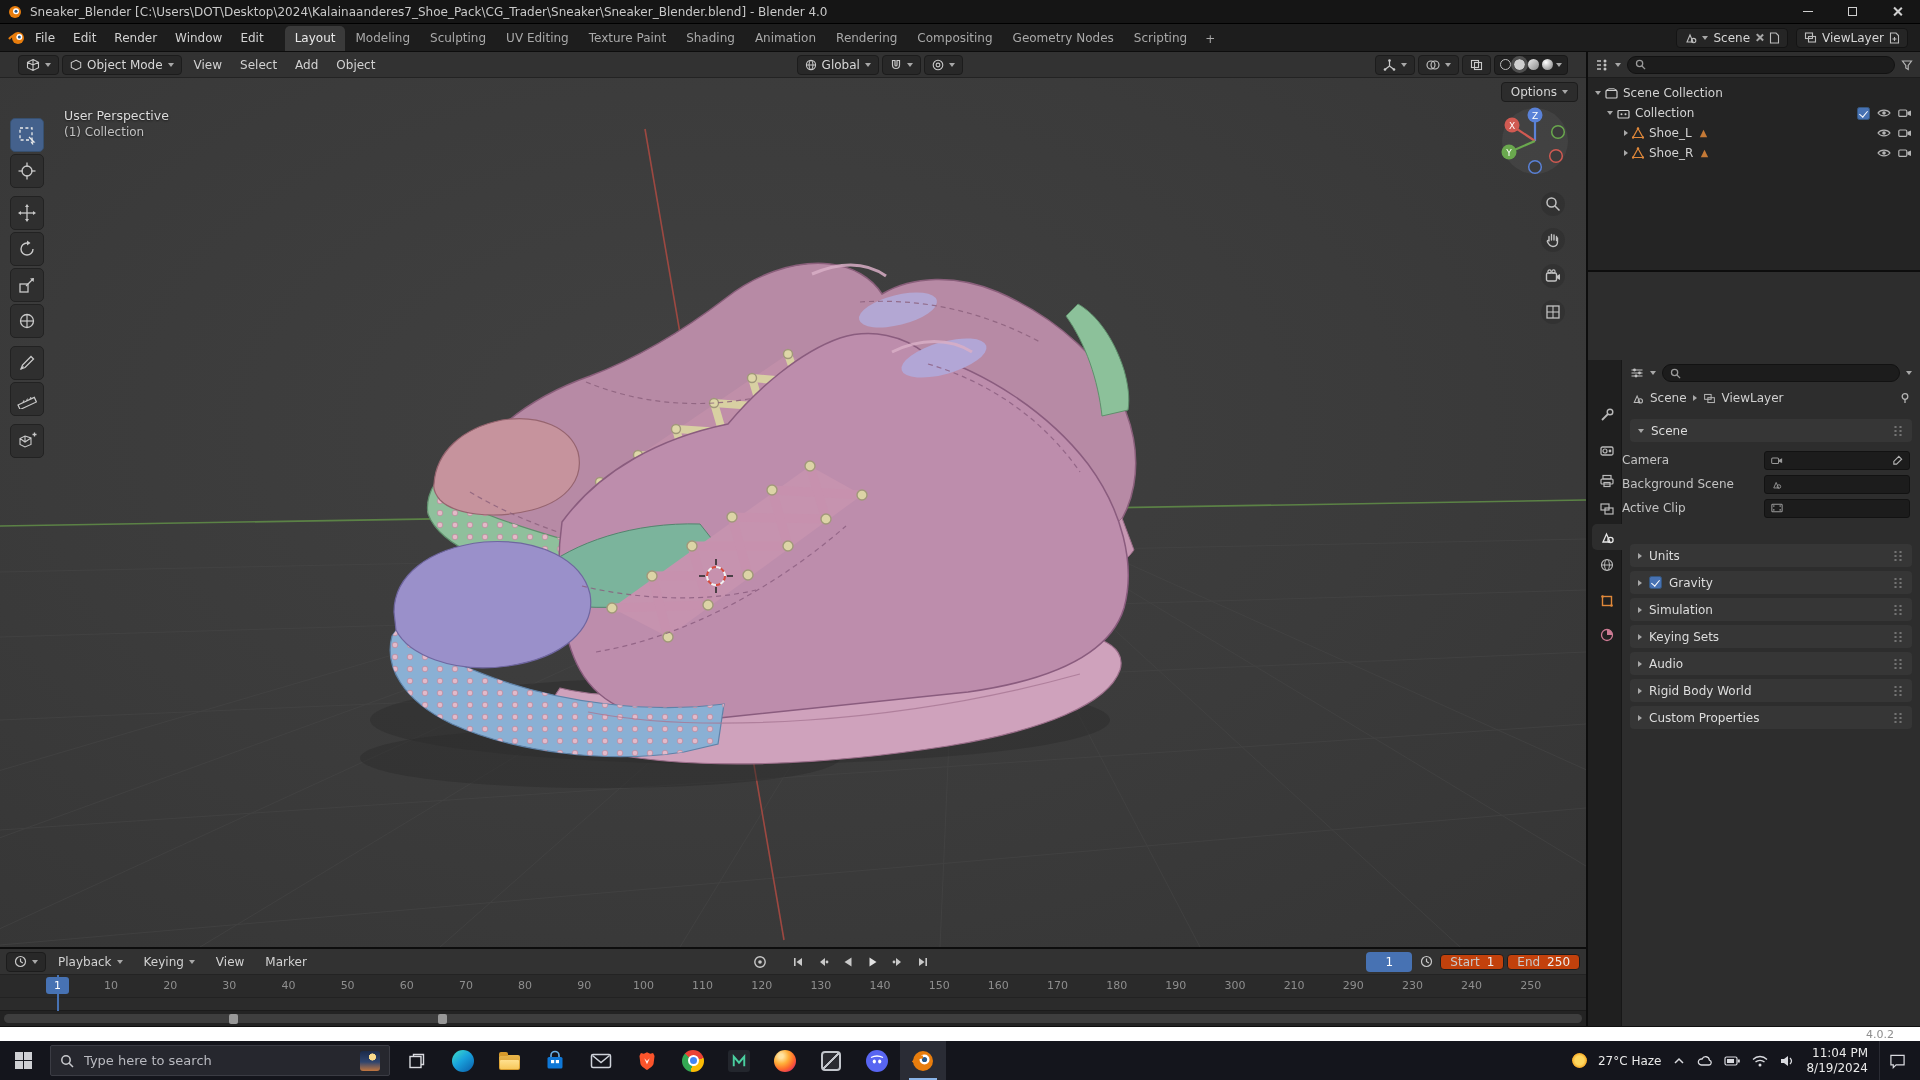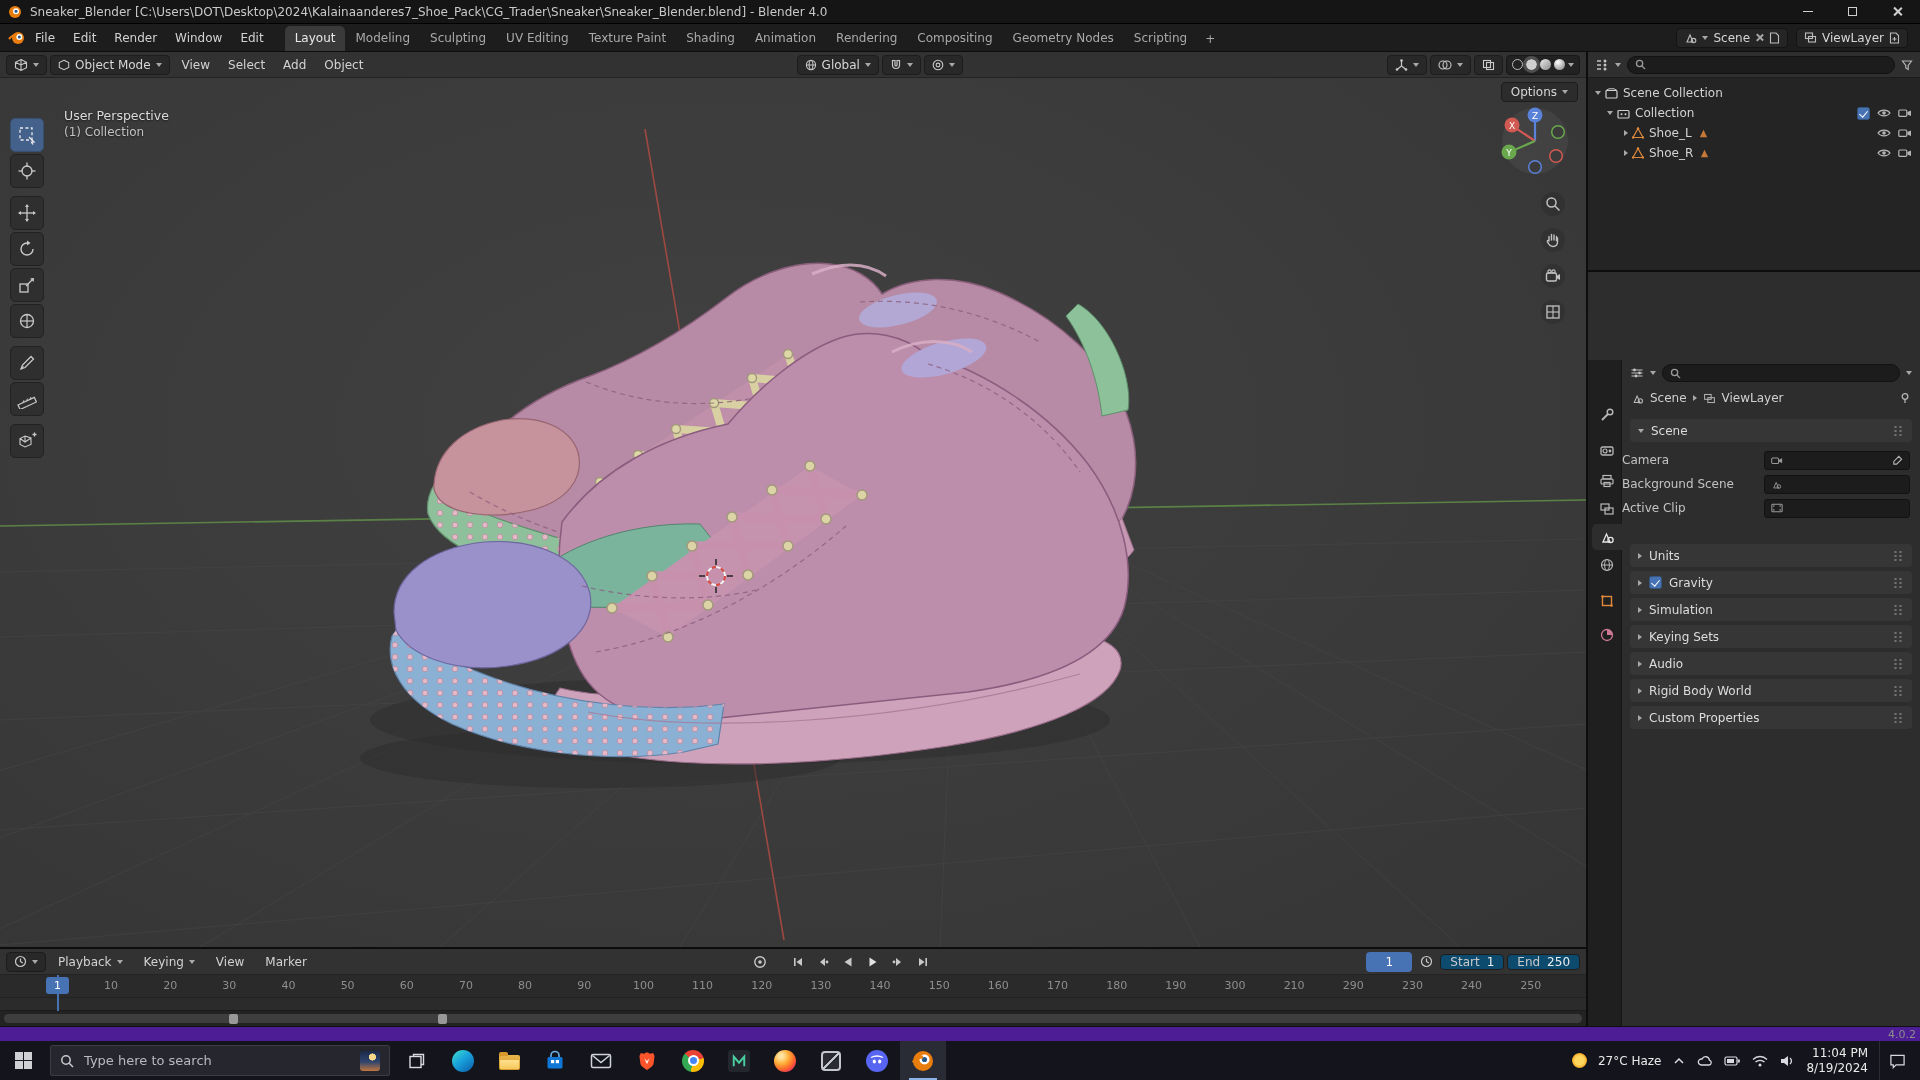--- a/index.html
+++ b/index.html
@@ -30,21 +30,21 @@
   .ws-tabs{display:flex;align-items:flex-end;margin-left:12px;height:100%}
   .ws-tab{padding:5px 10px 6px;color:#a9a9a9;border-radius:5px 5px 0 0;white-space:nowrap}
   .ws-tab.active{background:#3a3a3a;color:#e9e9e9}
   .ws-plus{padding:5px 8px;color:#a9a9a9}
   .topbar-right{margin-left:auto;display:flex;align-items:center;gap:8px;padding-right:4px}
   .selector{display:flex;align-items:center;gap:5px;background:#252525;border:1px solid #141414;border-radius:4px;padding:2px 7px;height:20px;box-sizing:border-box}
 
   
   #viewport{position:absolute;left:0;top:52px;width:1586px;height:895px;background:radial-gradient(ellipse at 45% 42%,#414141 0%,#3b3b3b 55%,#353535 100%);overflow:hidden}
   #scene3d{position:absolute;left:0;top:0}
-  .vheader{position:absolute;left:0;top:0;right:0;height:26px;background:#323232;border-bottom:1px solid #232323;display:flex;align-items:center;gap:3px;padding:0 6px;z-index:6;box-sizing:border-box}
+  .vheader{position:absolute;left:0;top:0;right:0;height:26px;background:#323232;border-bottom:1px solid #232323;display:flex;align-items:center;gap:3px;padding:0 18px;z-index:6;box-sizing:border-box}
   .pill{display:flex;align-items:center;gap:5px;background:#282828;border:1px solid #1c1c1c;border-radius:4px;padding:0 7px;height:20px;box-sizing:border-box;white-space:nowrap}
   .hspacer{flex:1}
   .vp-info{position:absolute;left:64px;top:56px;z-index:4;text-shadow:0 1px 2px rgba(0,0,0,.55)}
   .vp-info .l1{color:#dcdcdc;font-size:12.5px}
   .vp-info .l2{color:#c2c2c2;font-size:12px;margin-top:2px}
   .vp-tools{position:absolute;left:10px;top:66px;display:flex;flex-direction:column;z-index:5}
   .tool-btn{width:34px;height:34px;border-radius:5px;background:rgba(46,46,46,.85);border:1px solid #222;display:flex;align-items:center;justify-content:center;margin-bottom:2px;box-sizing:border-box}
   .tool-btn.active{background:#44618c;border-color:#37506f}
   .gap6{margin-bottom:8px}
   .nav-gizmo{position:absolute;right:16px;top:54px;z-index:5}
@@ -80,33 +80,33 @@
   .dragdots{margin-left:auto;width:11px;height:12px;background-image:radial-gradient(#7e7e7e 1px,transparent 1.4px);background-size:5px 4px;opacity:.85}
   .prow{height:24px;display:flex;align-items:center;padding-right:10px}
   .plabel{width:132px;color:#c3c3c3;padding-right:10px;flex:none;white-space:nowrap}
   .pfield{flex:1;height:19px;background:#1c1c1c;border:1px solid #121212;border-radius:3px;display:flex;align-items:center;padding:0 6px;gap:6px;box-sizing:border-box}
 
   
   #timeline{position:absolute;left:0;top:947px;width:1586px;height:79px;background:#2b2b2b;border-top:2px solid #0d0d0d;box-sizing:border-box}
   .tl-header{height:26px;background:#323232;border-bottom:1px solid #232323;display:flex;align-items:center;gap:3px;padding:0 6px;box-sizing:border-box}
   .pb{width:22px;height:20px;display:flex;align-items:center;justify-content:center;border-radius:3px}
   .frame-field{background:#4772b3;color:#fff;border-radius:4px;height:20px;width:46px;display:flex;align-items:center;justify-content:center}
-  .range-field{background:#0c4a6e;border:1px solid #1d1d1d;border-radius:4px;height:16px;display:flex;align-items:flex-start;gap:7px;padding:0 9px;color:#c9c9c9;box-sizing:border-box}
+  .range-field{background:#c2410c;border:1px solid #1d1d1d;border-radius:4px;height:16px;display:flex;align-items:flex-start;gap:7px;padding:0 9px;color:#c9c9c9;box-sizing:border-box}
   .range-field .val{color:#ececec}
   .tl-ruler{position:absolute;left:0;top:26px;right:0;height:22px;background:#2a2a2a;border-bottom:1px solid #222;overflow:hidden}
   .ticks{position:absolute;left:86px;top:0;width:1470px;height:22px;display:flex;justify-content:space-between}
   .tick{width:50px;flex:none;text-align:center;color:#8e8e8e;font-size:11px;line-height:22px}
   .ph-line{position:absolute;left:57px;top:26px;width:2px;height:36px;background:#4772b3;z-index:3}
   .ph-chip{position:absolute;left:46px;top:28px;min-width:23px;height:17px;background:#4772b3;border-radius:3px;color:#fff;font-size:11px;display:flex;align-items:center;justify-content:center;z-index:4}
   .tl-scroll{position:absolute;left:0;right:0;bottom:0;height:15px;background:#232323;border-top:1px solid #1b1b1b}
   .tl-bar{position:absolute;left:4px;right:4px;top:3px;height:9px;background:#3e3e3e;border-radius:4.5px}
   .tl-handle{position:absolute;top:5px;width:9px;height:10px;background:#989898;border-radius:2px;z-index:2}
 
   
-  #statusbar{position:absolute;left:0;top:1026px;width:1920px;height:15px;background:#4c1d95;border-top:1px solid #0f0f0f;display:flex;align-items:center;padding:0 4px;box-sizing:border-box;color:#8d8d8d;font-size:11px}
+  #statusbar{position:absolute;left:0;top:1026px;width:1920px;height:15px;background:#ffffff;border-top:1px solid #0f0f0f;display:flex;align-items:center;padding:0 26px;box-sizing:border-box;color:#8d8d8d;font-size:11px}
   #statusbar .ver{margin-left:auto}
 
   
   #taskbar{position:absolute;left:0;top:1041px;width:1920px;height:39px;background:#14151c;display:flex;align-items:center}
   .tb-btn{width:46px;height:39px;display:flex;align-items:center;justify-content:center;flex:none}
   .tb-search{width:340px;height:31px;background:#26272e;border:1px solid #3b3c44;border-radius:2px;display:flex;align-items:center;gap:8px;padding:0 9px;margin:0 4px;box-sizing:border-box;flex:none}
   .tb-search input{background:transparent;border:none;outline:none;color:#d0d1d6;font-size:13px;font-family:inherit;width:230px}
   .tb-search input::placeholder{color:#b9bac0}
   .sh-graphic{width:20px;height:20px;border-radius:3px;margin-left:auto;background:radial-gradient(circle at 62% 30%,#f7d98c 0 18%,transparent 20%),linear-gradient(180deg,#1b2b4a 0%,#30456e 55%,#c2763e 100%)}
   .app{width:46px;height:39px;display:flex;align-items:center;justify-content:center;position:relative;flex:none}

